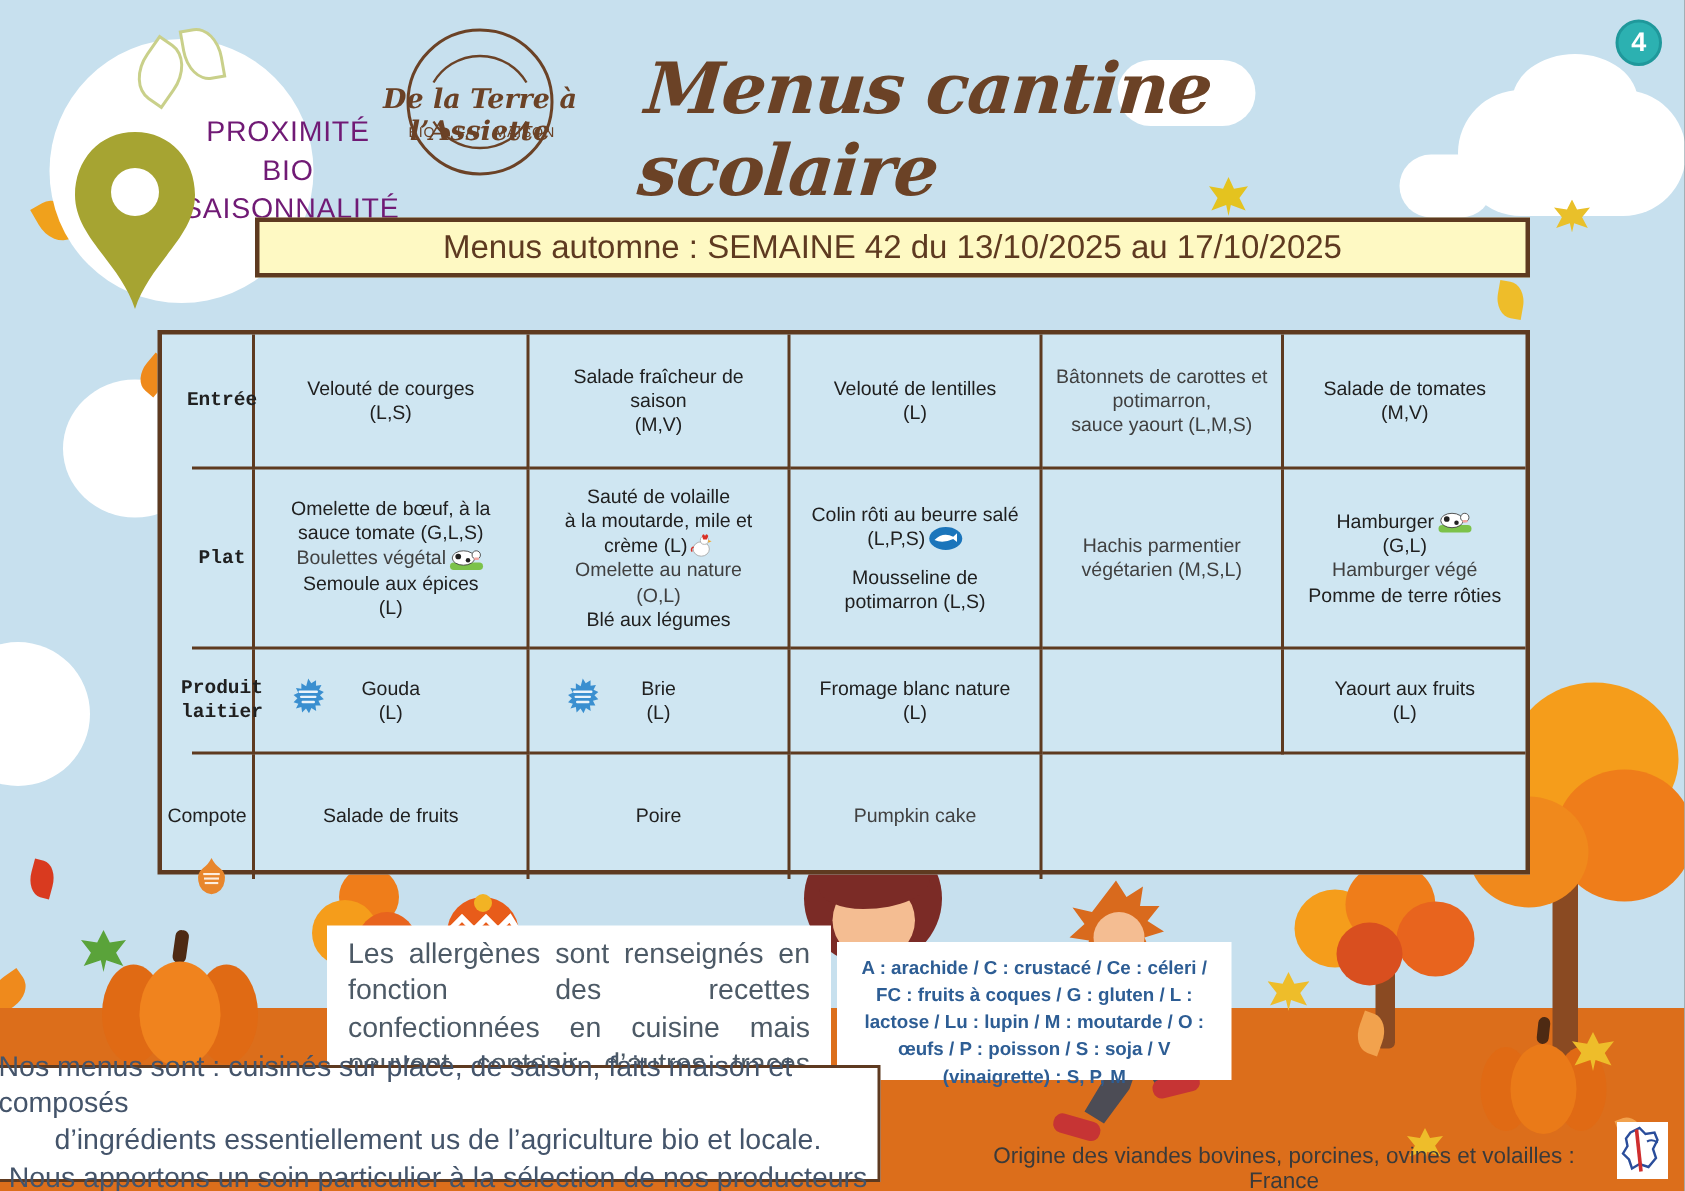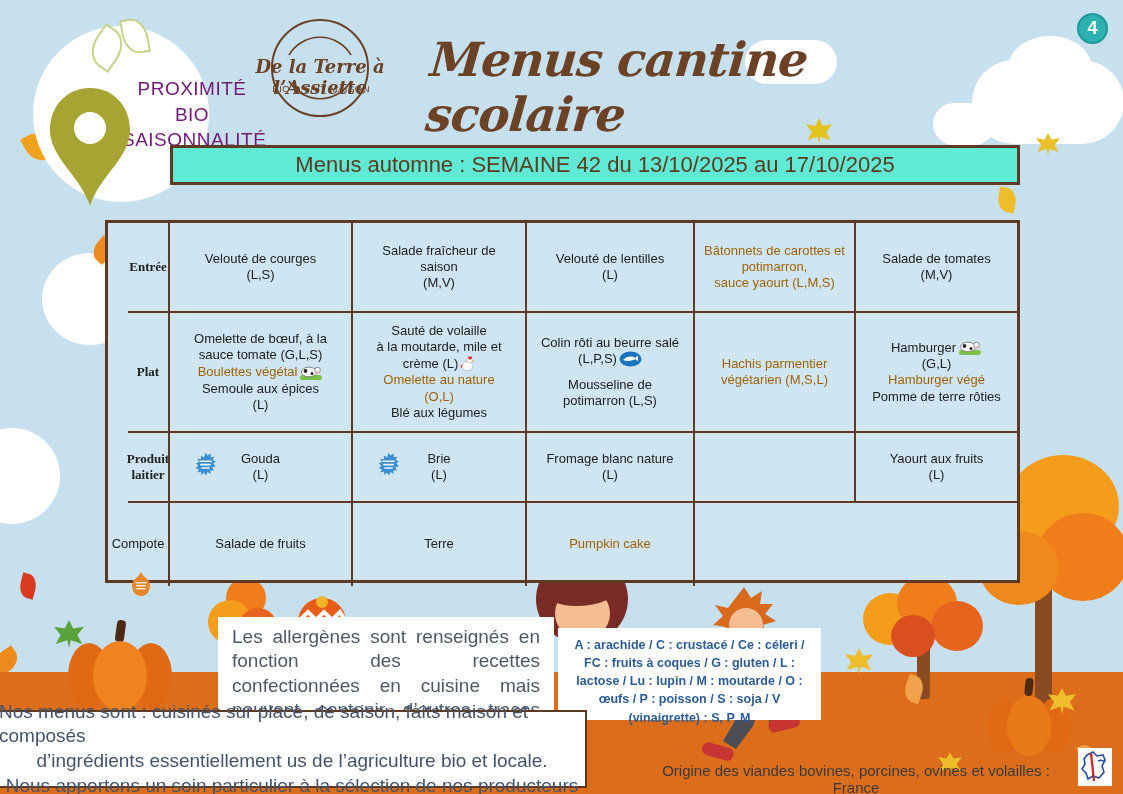--- a/index.html
+++ b/index.html
@@ -18,40 +18,40 @@
   .script{font-family:"DejaVu Serif",serif;font-style:italic;font-weight:bold;color:#6b4226;}
   .logo-name{position:absolute;left:222px;top:56px;width:196px;text-align:center;font-size:18px;}
   .logo-sub{position:absolute;left:270px;top:83px;width:100px;text-align:right;color:#6b4226;
             font-size:9.5px;font-weight:normal;letter-spacing:.5px;}
   .page-title{position:absolute;left:428px;top:32px;width:492px;font-size:47px;letter-spacing:-1px;
               transform:skewX(-5deg);}
   .page-badge{position:absolute;left:1077px;top:13px;width:31px;height:31px;border-radius:50%;
               background:#2cb1b1;border:2px solid #1f989b;box-sizing:border-box;color:#fff;
               font-size:18px;font-weight:bold;display:flex;align-items:center;justify-content:center;}
   
-  .band{position:absolute;left:170px;top:145px;width:850px;height:40px;background:#5eead4;
+  .band{position:absolute;left:170px;top:145px;width:850px;height:40px;background:#fef9c3;
         border:3px solid #5e3a20;box-sizing:border-box;display:flex;align-items:center;
         justify-content:center;font-size:22px;color:#5e3a20;}
   .days{position:absolute;left:167px;top:185px;width:853px;height:35px;display:grid;
         grid-template-columns:183px 174px 168px 161px 161px;border:3px solid #5e3a20;
         box-sizing:border-box;background:#cfe6f2;z-index:6;}
   .days>div{display:flex;align-items:center;justify-content:center;border-right:2.5px solid #5e3a20;
         font-family:"Liberation Serif",serif;font-weight:bold;font-size:20px;color:#6b4226;}
   .days>div.last-col{border-right:none;}
   .menu{position:absolute;left:105px;top:220px;width:915px;height:363px;display:grid;
         grid-template-columns:62px 183px 174px 168px 161px 161px;grid-template-rows:90px 120px 70px 83px;
         border:3px solid #5e3a20;box-sizing:border-box;background:#cfe6f2;z-index:6;}
   .menu>div{border-right:2.5px solid #5e3a20;border-bottom:2.5px solid #5e3a20;box-sizing:border-box;
         position:relative;display:flex;flex-direction:column;align-items:center;justify-content:center;
         text-align:center;font-size:13px;color:#202020;line-height:1.25;padding:2px 3px;}
   .menu>div.last-col{border-right:none;}
   .menu>div.last-row{border-bottom:none;}
-  .rowlabel{font-family:Liberation Serif, serif;font-weight:bold;font-size:16px;color:#6b4226;line-height:1.15;margin-left:20px;}
+  .rowlabel{font-family:Liberation Mono, monospace;font-weight:bold;font-size:16px;color:#6b4226;line-height:1.15;margin-left:20px;}
   .line{display:flex;align-items:center;justify-content:center;}
-  .line.green{color:#a16207;}
+  .line.green{color:#404040;}
   .cicon{display:inline-flex;margin-left:2px;}
   .badge{position:absolute;left:22px;top:50%;transform:translateY(-50%);}
   .stampic{position:absolute;right:16px;bottom:-16px;z-index:5;}
   
   .note-allergens{position:absolute;left:218px;top:617px;width:336px;height:96px;background:#fff;
         z-index:10;padding:8px 14px;box-sizing:border-box;font-size:19px;color:#4d5a66;
         text-align:justify;line-height:1.28;}
   .legend-box{position:absolute;left:558px;top:628px;width:263px;height:92px;background:#fff;z-index:10;
         padding:8px 10px;box-sizing:border-box;font-size:12.5px;font-weight:bold;color:#2d5d94;
         text-align:center;line-height:1.45;}
@@ -401,21 +401,21 @@
             <rect x="6.5" y="17" width="9" height="1.4" fill="#fff" opacity="0.85"></rect>
           </svg></span>
       </div>
       <div class="last-row">
         <div class="line">
           <span>Salade de fruits</span>
         </div>
       </div>
       <div class="last-row">
         <div class="line">
-          <span>Terre</span>
+          <span>Poire</span>
         </div>
       </div>
       <div class="last-row">
         <div class="line green">
           <span>Pumpkin cake</span>
         </div>
       </div>
       <div class="last-col last-row"></div>
     </div>
 

